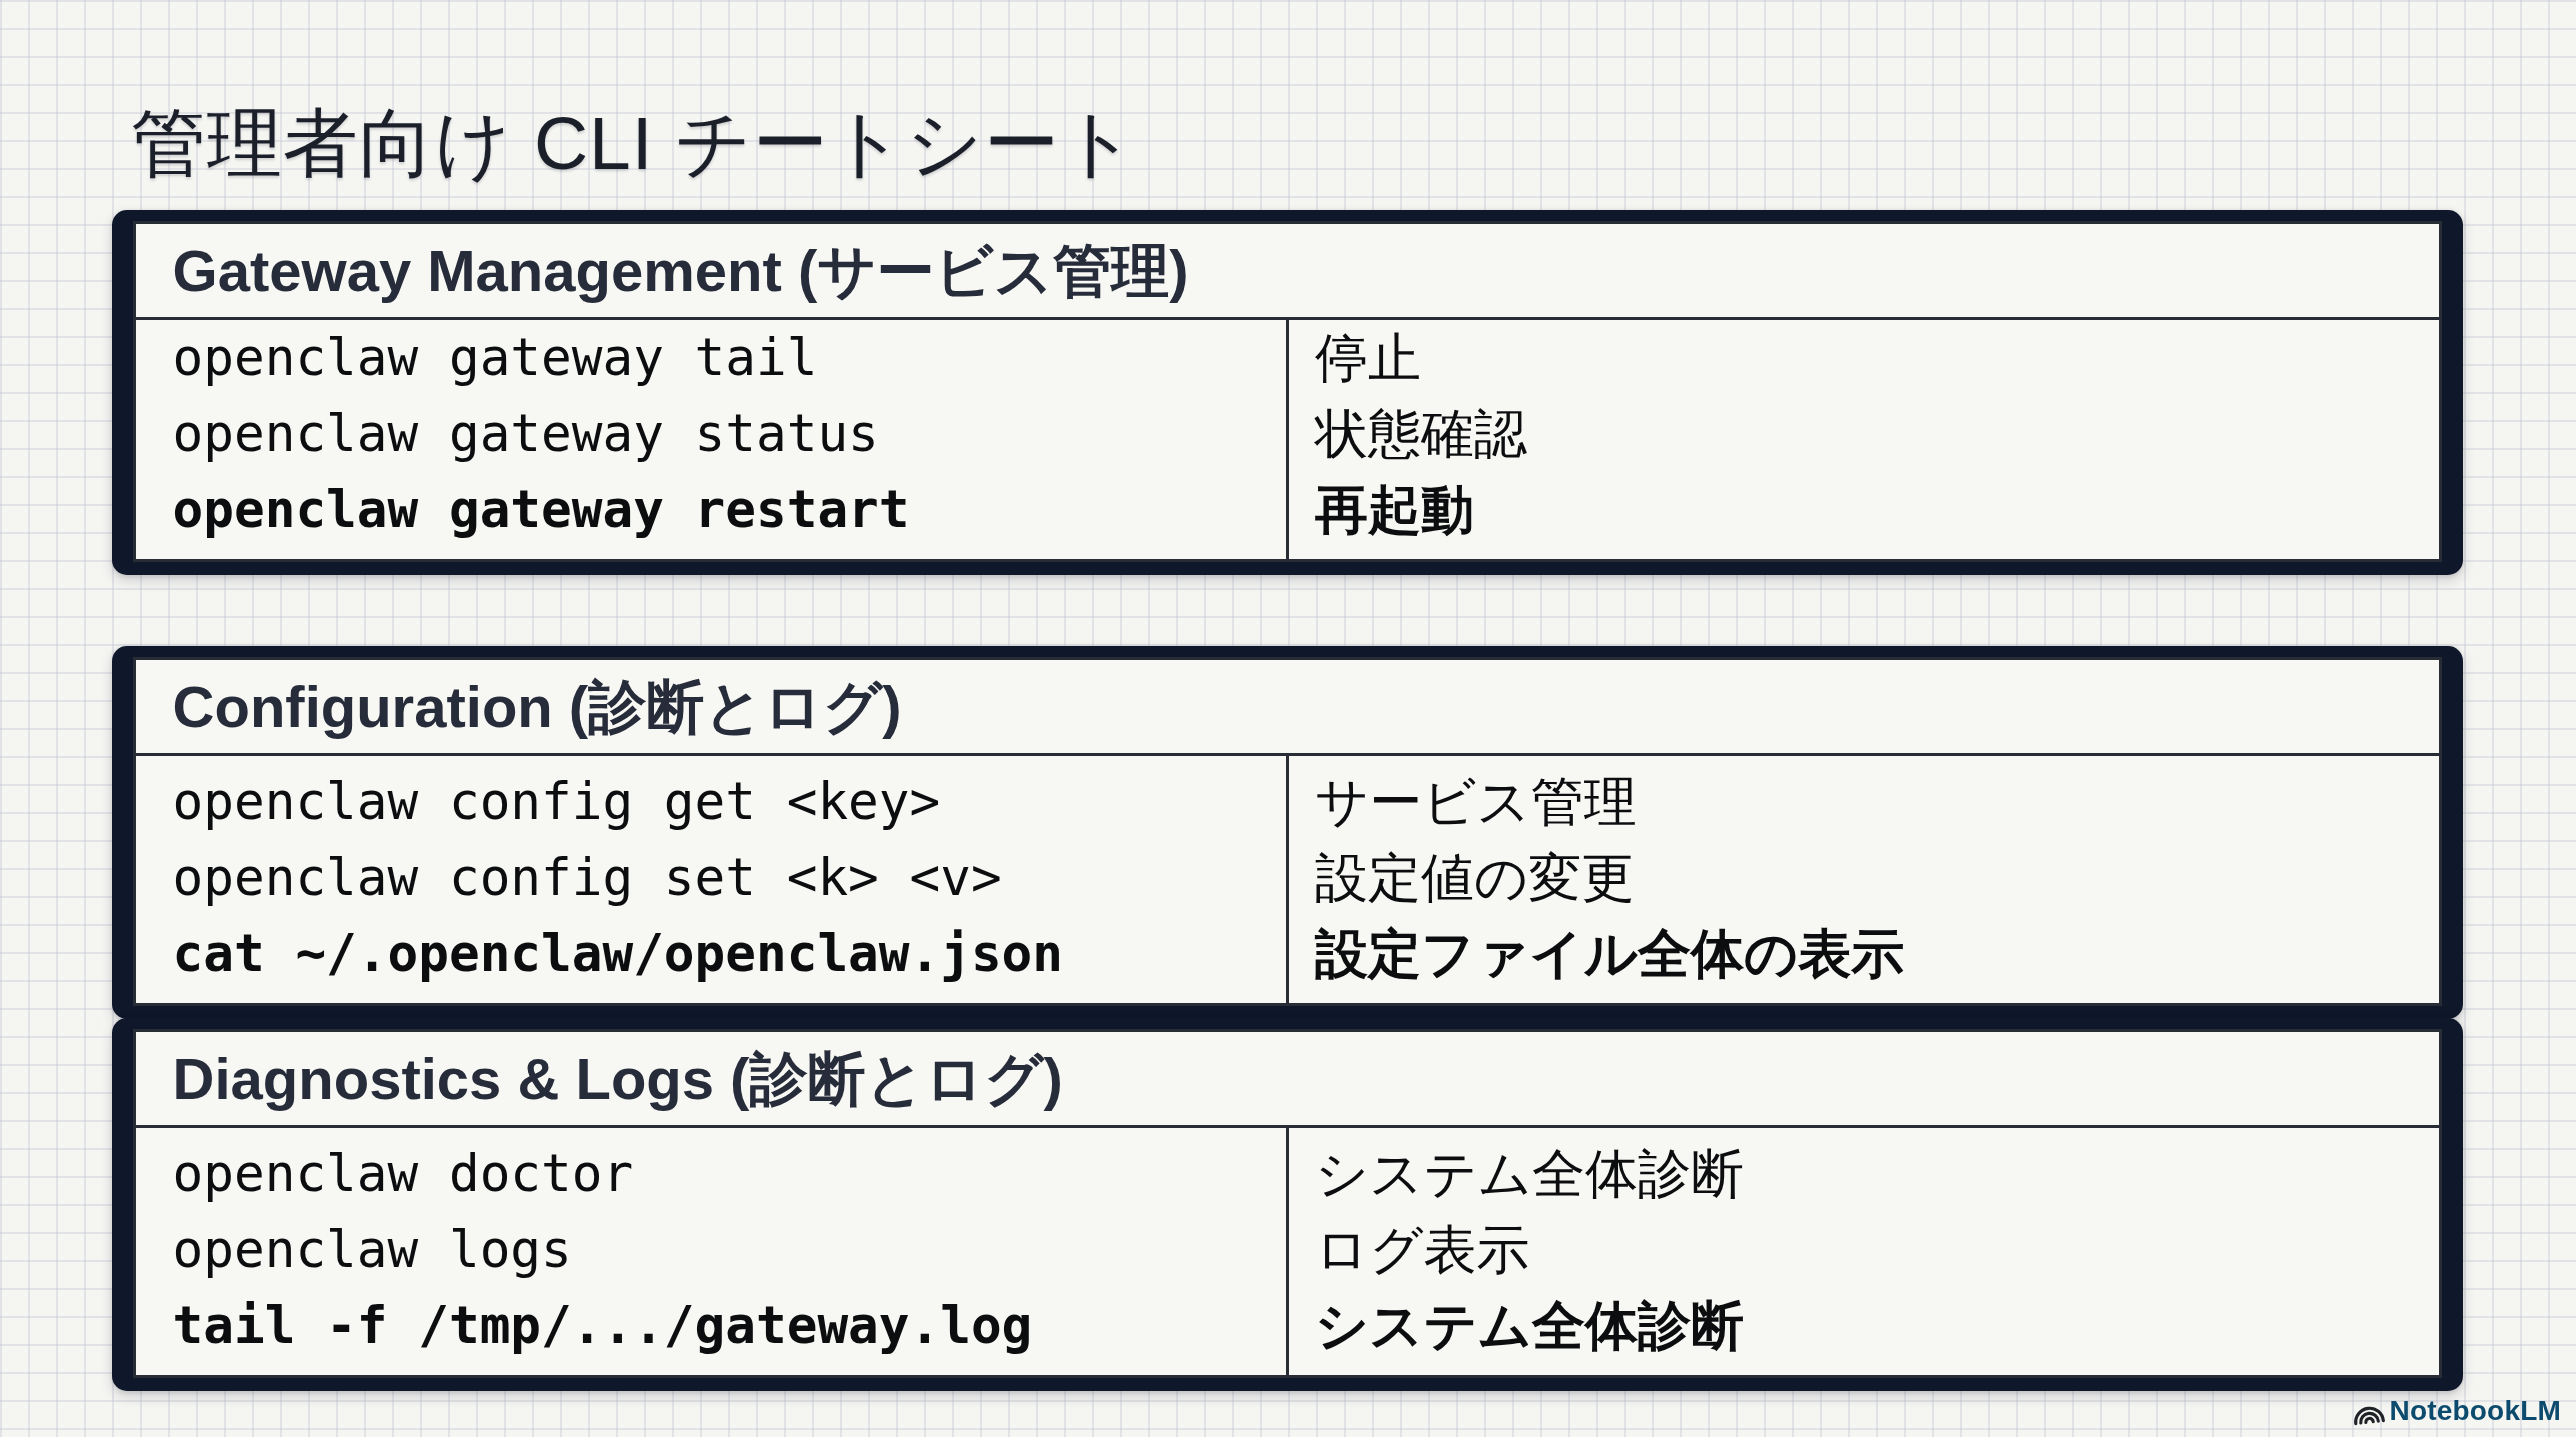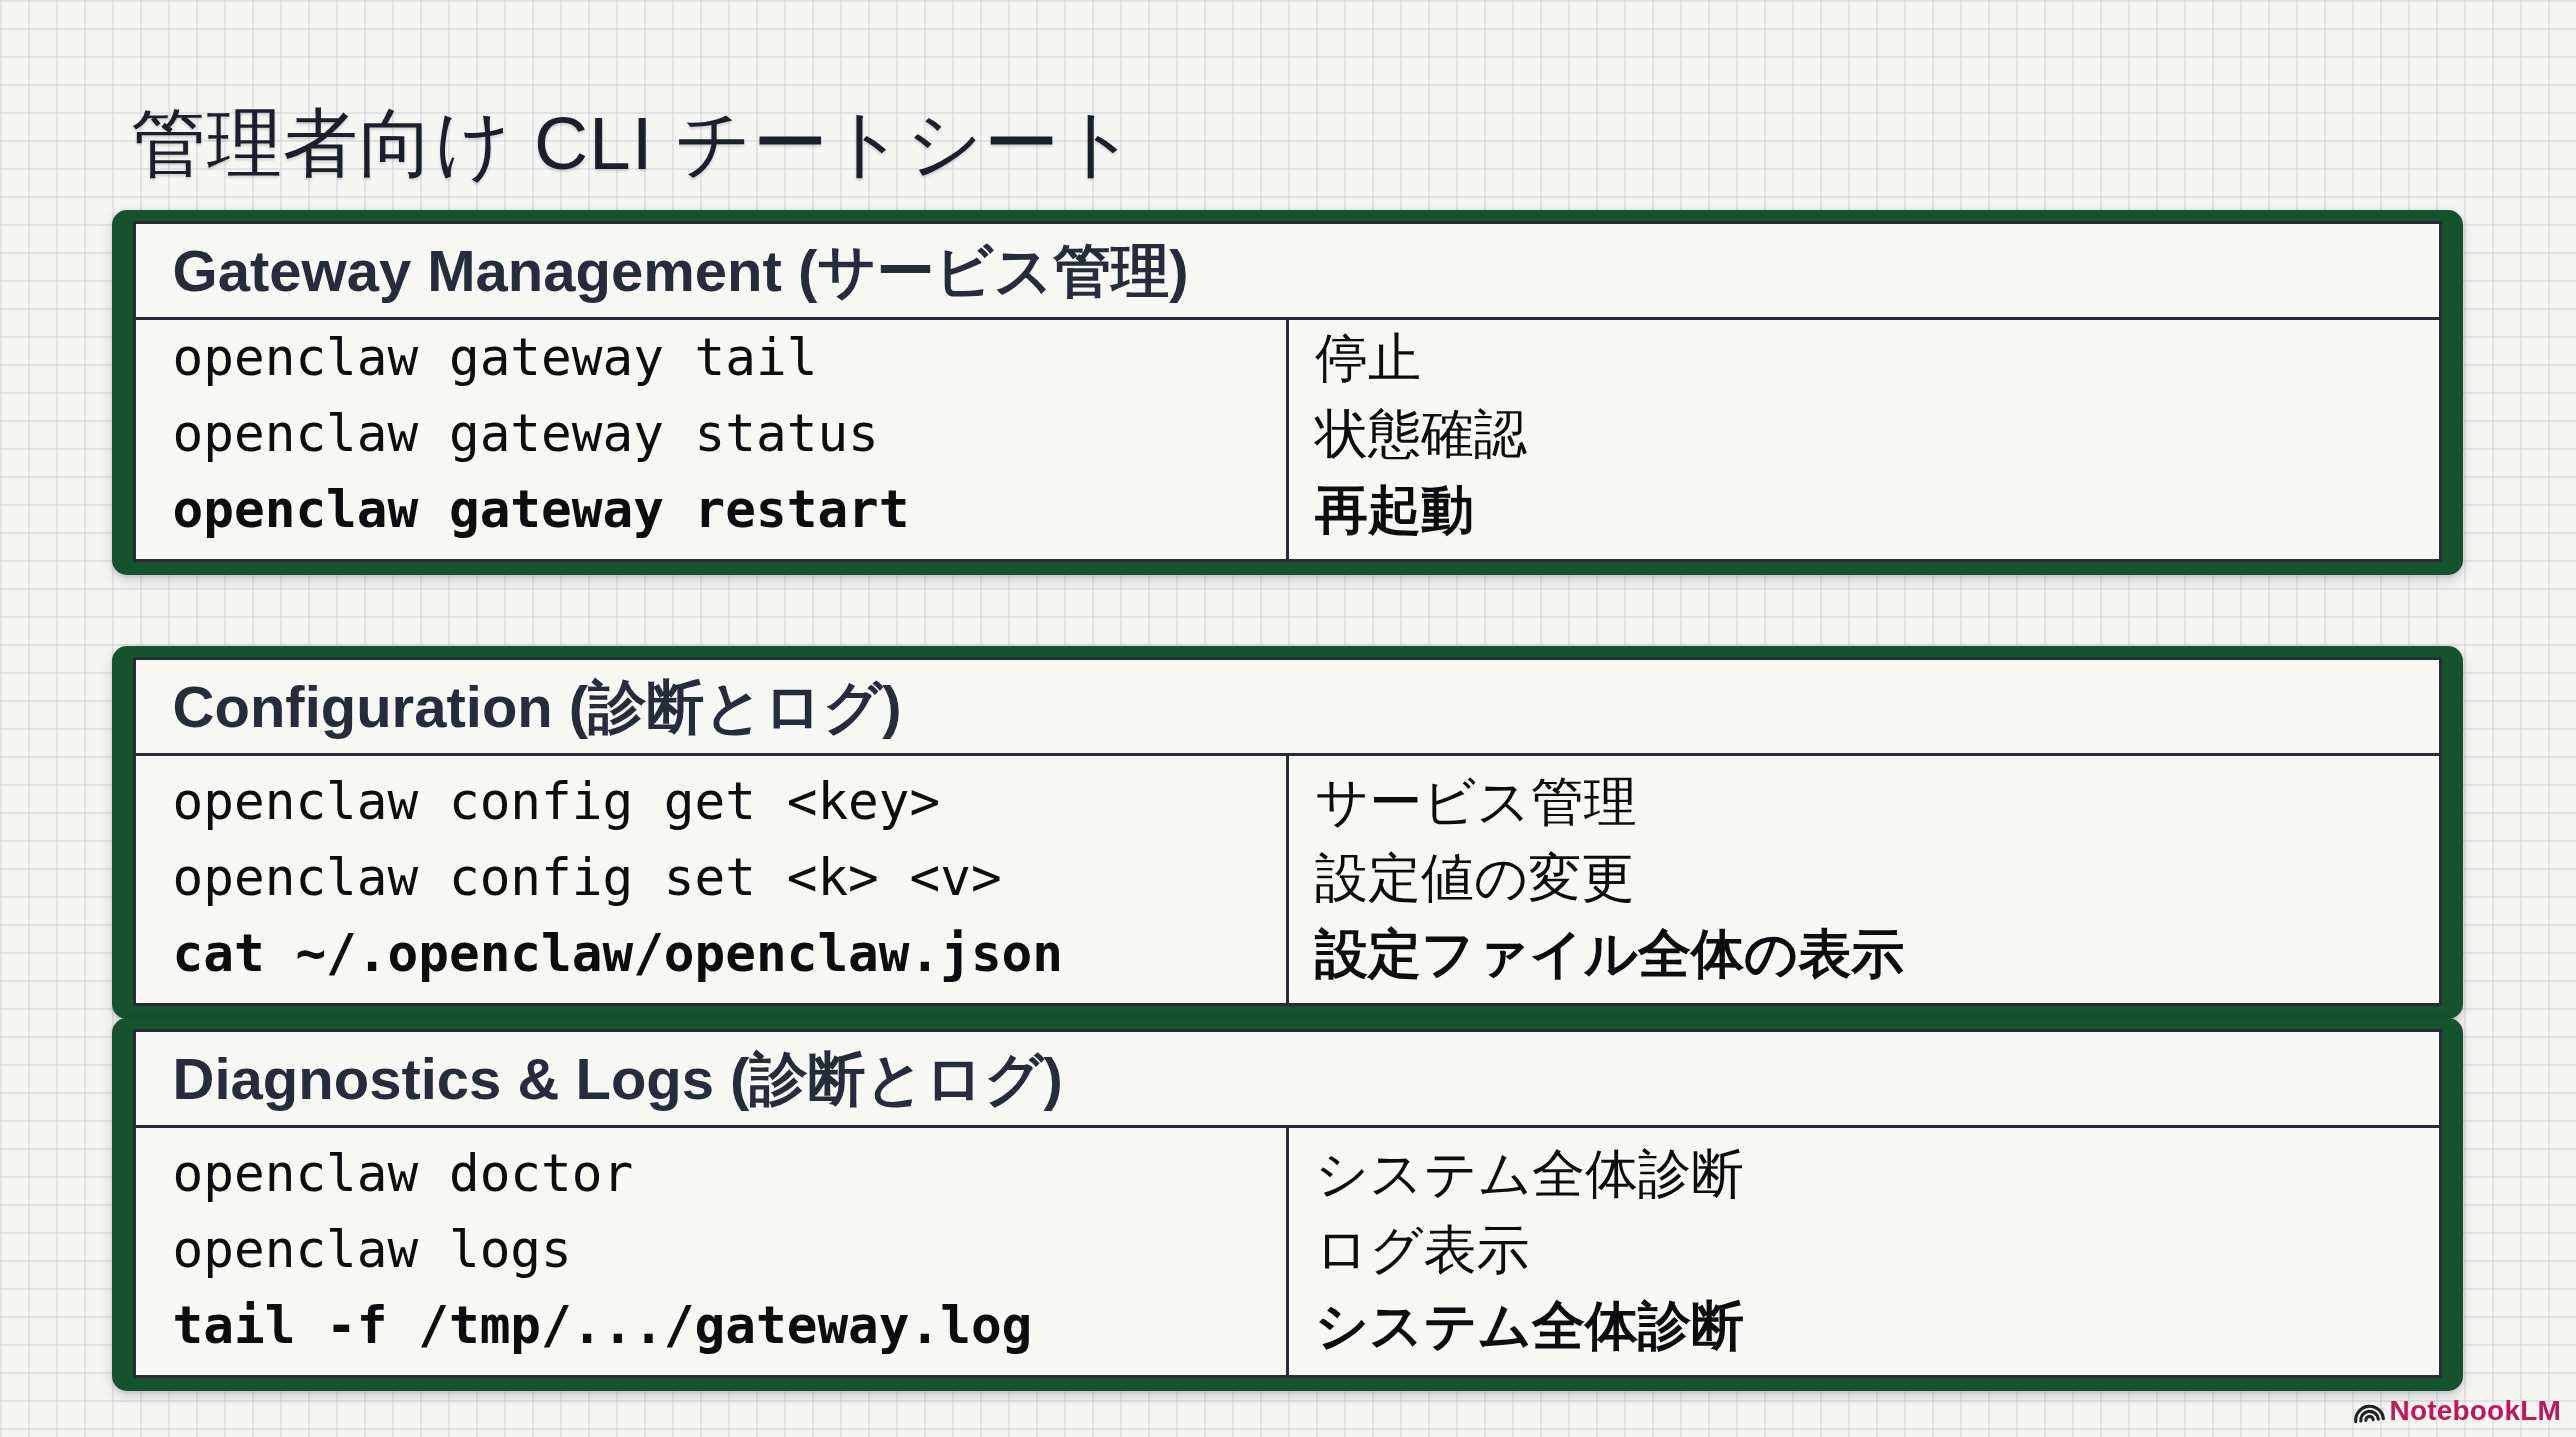--- a/index.html
+++ b/index.html
@@ -29,21 +29,21 @@
     color: #1b1f2a;
     letter-spacing: 0.9px;
     text-shadow: 0 1.9px 2.8px rgba(30,35,50,0.18);
   }
 
   .card {
     position: absolute;
     left: 112px;
     width: 2351px;
     box-sizing: border-box;
-    background: #14532d;
+    background: #0f172a;
     border-radius: 15px;
     padding: 11.2px 20.6px 13px 20.6px;
     box-shadow: 0 5.6px 13px rgba(30,35,55,0.16), 0 1.9px 4.7px rgba(30,35,55,0.12);
   }
   .card.card-1 { top: 210px; }
   .card.card-2 { top: 646px; }
   .card.card-3 { top: 1018px; }
 
   table.cheat {
     width: 100%;
@@ -83,23 +83,23 @@
     overflow: hidden;
   }
   tr.first-row td { padding-top: 7.5px; }
   tr.last-row td { padding-bottom: 11.2px; font-weight: bold; }
 
   .brand-badge {
     position: absolute;
     right: 15px;
     bottom: 11.2px;
     display: flex;
-    align-items: flex-start;
+    align-items: flex-end;
     gap: 2px;
-    color: #be185d;
+    color: #0c4a6e;
   }
   .brand-badge .brand-text {
     font-size: 28px;
     font-weight: bold;
     letter-spacing: 0.2px;
   }
   .brand-badge svg { display: block; }
 </style>
 </head>
 <body>

